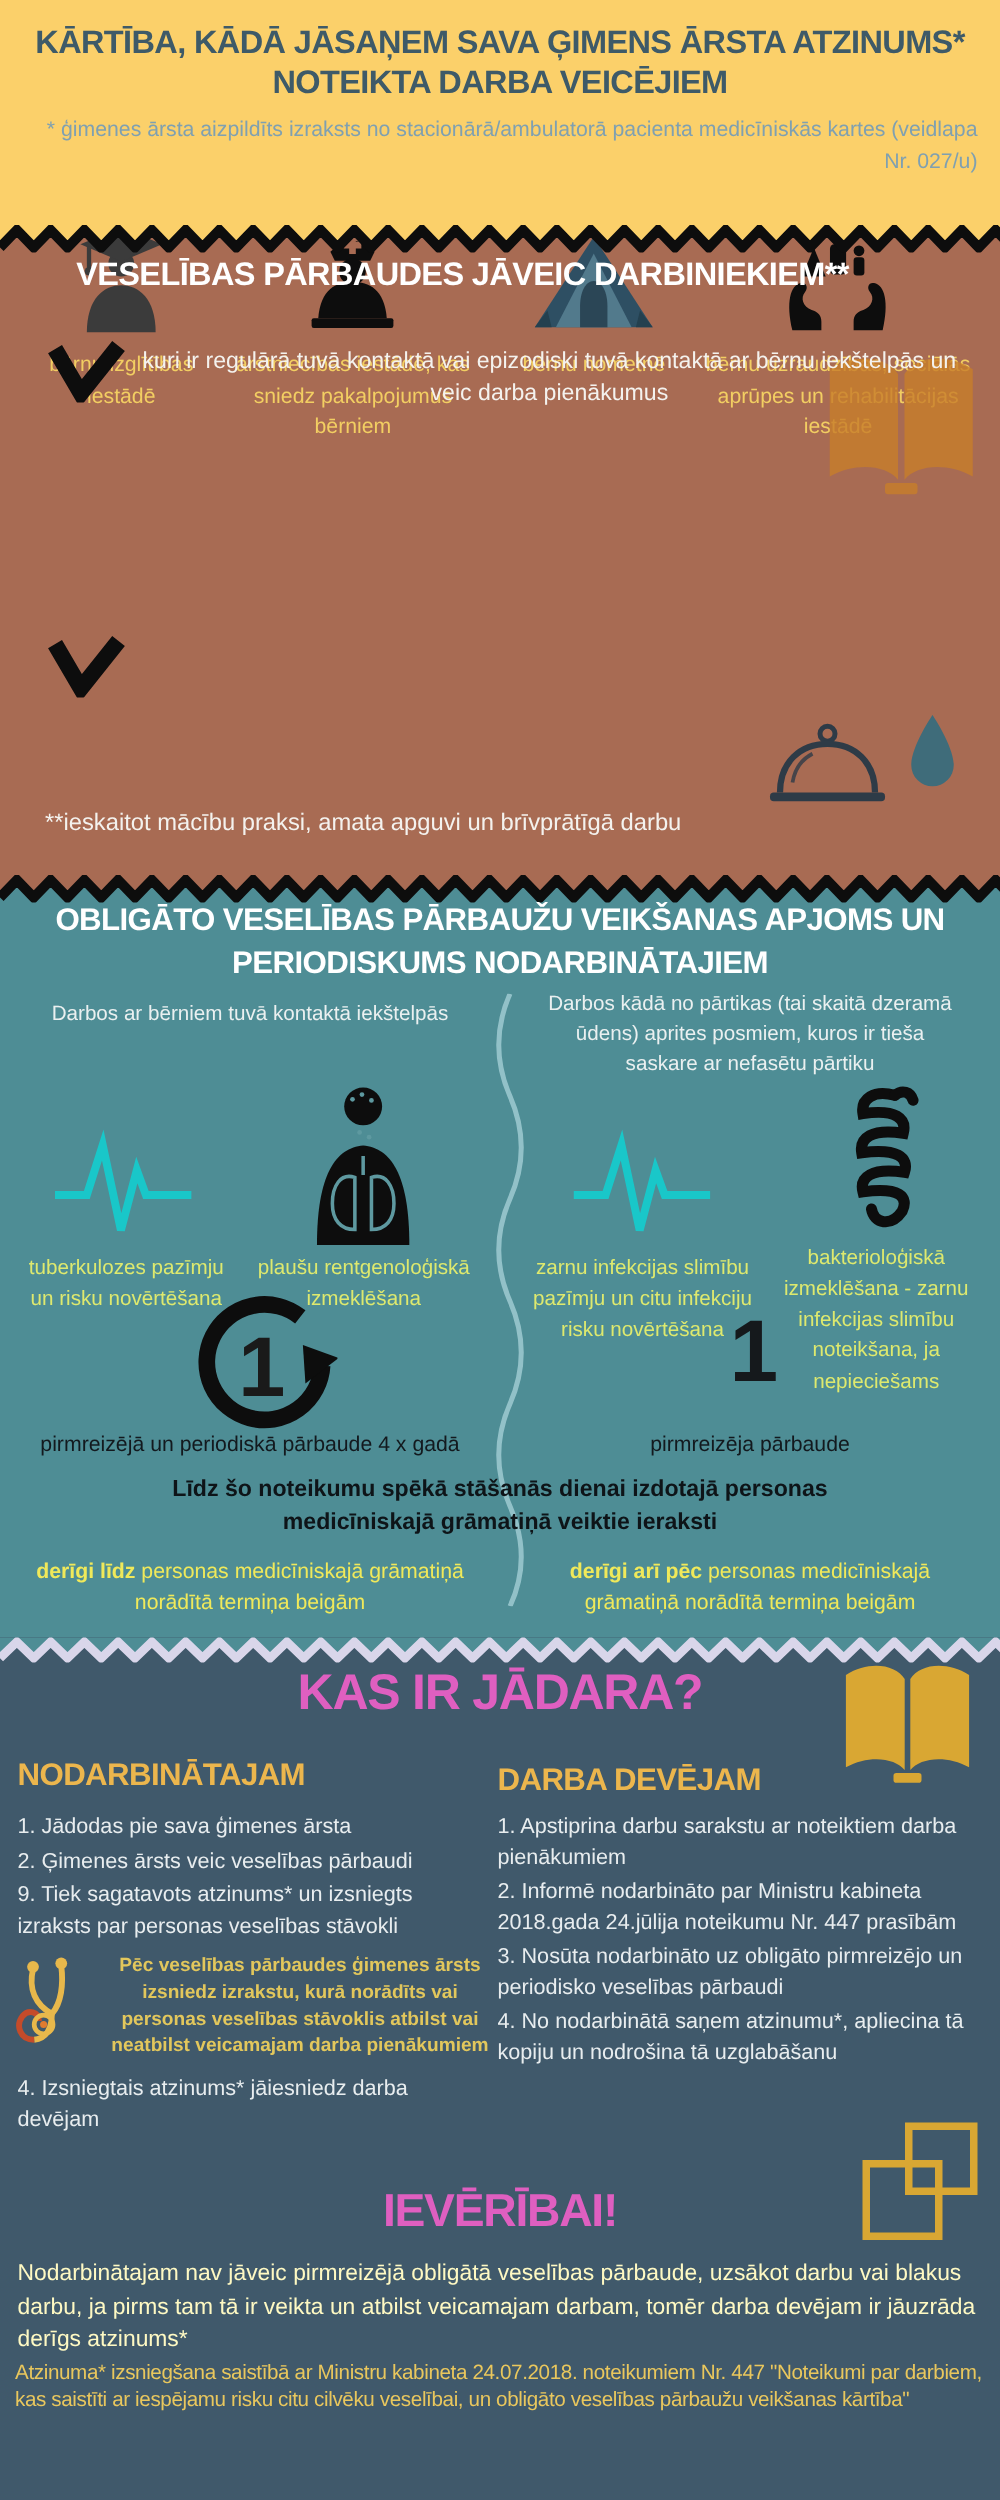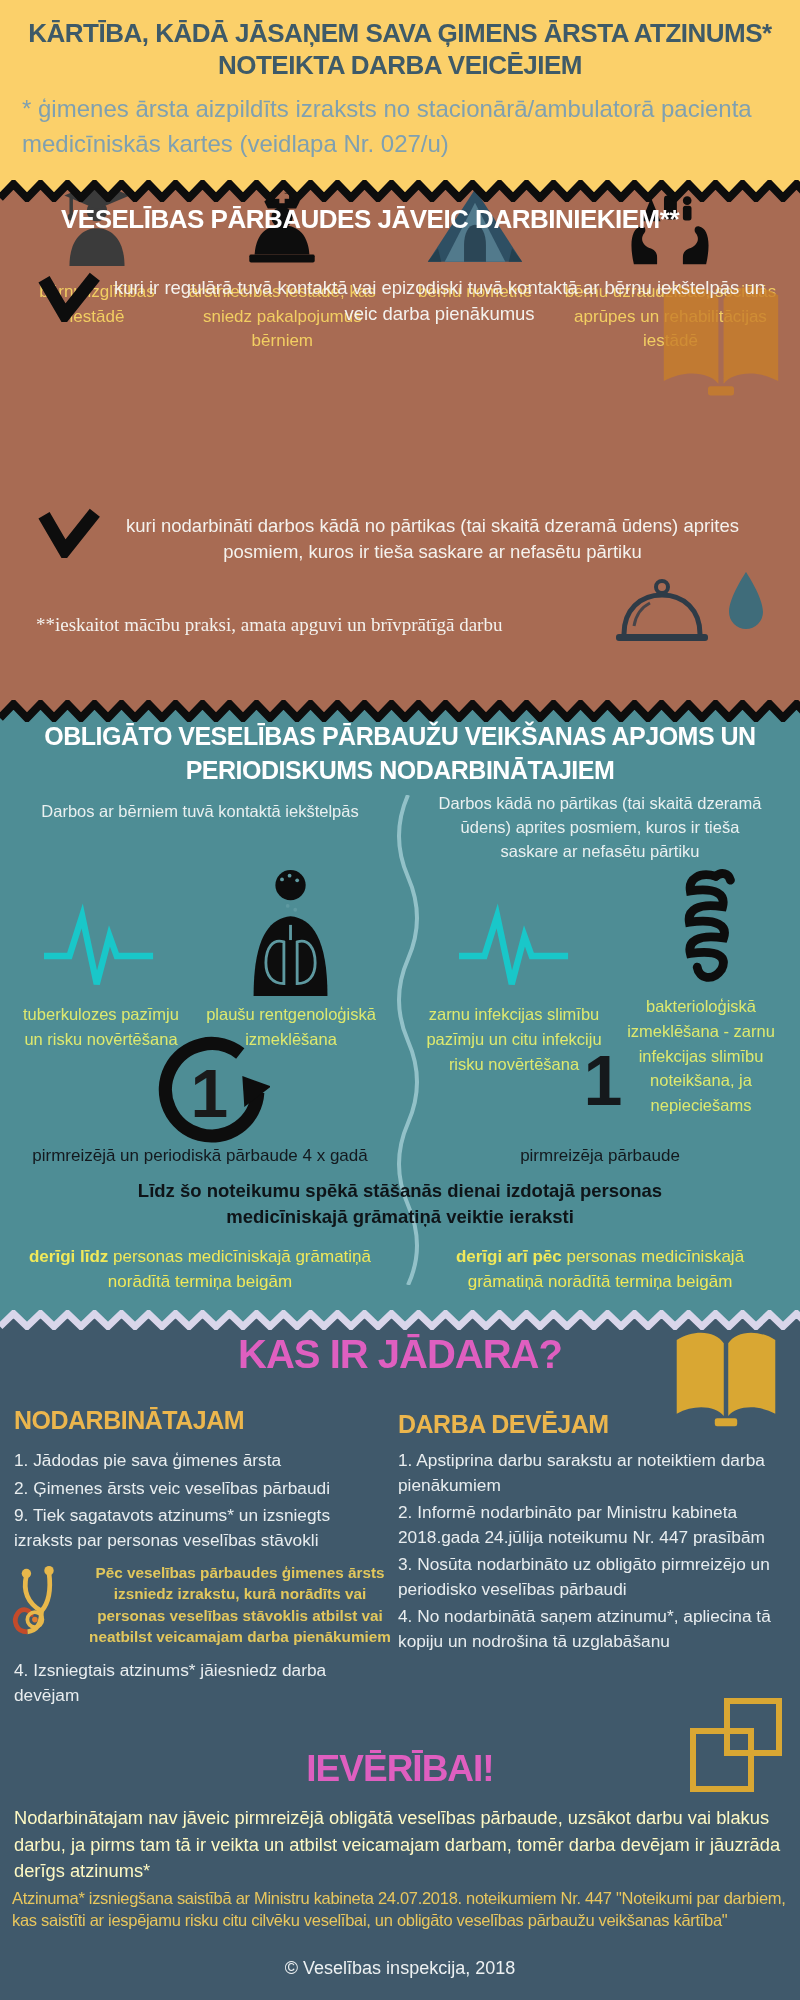--- a/index.html
+++ b/index.html
@@ -6,37 +6,37 @@
   .page{position:relative;width:800px;height:2000px;overflow:hidden;
         font-family:"Liberation Sans",sans-serif;margin:0 auto;background:#40596B;}
   .sec{position:absolute;left:0;width:800px;}
   .abs{position:absolute;}
   .ctr{text-align:center;}
   .zz{position:absolute;left:0;top:0;width:800px;line-height:0;}
   
   .s1{top:0;height:180px;background:#FBD06A;}
   .main-title{left:20px;top:18px;width:760px;font-size:26px;font-weight:700;
               letter-spacing:-.5px;color:#3E5A68;line-height:1.22;}
-  .sub-title{left:20px;top:92px;width:760px;font-size:24px;color:#7FA0B1;line-height:1.45;text-align:left;padding-left:2px;}
+  .sub-title{left:20px;top:92px;width:760px;font-size:17px;color:#7FA0B1;line-height:1.45;text-align:right;padding-left:2px;}
   
   .s2{top:180px;height:520px;background:#A86B53;}
   .s2-title{left:20px;top:24px;width:700px;font-size:26px;font-weight:700;letter-spacing:-.5px;color:#FFF;}
   .book-orange{right:14px;top:82px;width:130px;height:155px;opacity:.8;}
   .bullet-check1{left:38px;top:92px;width:62px;height:50px;}
   .bullet-text1{left:112px;top:95px;width:655px;font-size:18.5px;color:#F4F2EE;line-height:1.4;}
   .places{left:0;top:150px;width:800px;display:flex;justify-content:space-between;padding:0 22px;box-sizing:border-box;}
   .place{display:flex;flex-direction:column;align-items:center;}
   .place .ic{height:86px;display:flex;align-items:flex-end;justify-content:center;}
   .place .lbl{margin-top:14px;font-size:17px;color:#F2CE62;line-height:1.45;text-align:center;}
   .p1{width:150px;} .p2{width:210px;} .p3{width:165px;} .p4{width:215px;}
   .bullet-check2{left:38px;top:328px;width:62px;height:50px;}
   .bullet-text2{left:105px;top:333px;width:655px;font-size:18.5px;color:#F4F2EE;line-height:1.4;}
   .cloche{left:612px;top:398px;width:100px;height:75px;}
   .drop{left:726px;top:390px;width:40px;height:62px;}
-  .footnote{left:36px;top:434px;width:600px;font-size:19px;color:#F4F2EE;font-family:Liberation Serif, serif;}
+  .footnote{left:36px;top:468px;width:600px;font-size:19px;color:#F4F2EE;}
   
   .s3{top:700px;height:610px;background:#4E8D95;}
   .s3-title{left:40px;top:20px;width:720px;font-size:25px;font-weight:700;letter-spacing:-.5px;color:#FFF;line-height:1.35;}
   .wave{left:388px;top:95px;}
   .col-sub-l{left:40px;top:100px;width:320px;font-size:16.5px;color:#EAF0F0;line-height:1.45;}
   .col-sub-r{left:432px;top:92px;width:336px;font-size:16.5px;color:#EAF0F0;line-height:1.45;}
   .pulse1{left:40px;top:196px;width:118px;height:100px;}
   .lungs{left:246px;top:168px;width:90px;height:128px;}
   .pulse2{left:455px;top:196px;width:118px;height:100px;}
   .gut{left:662px;top:168px;width:88px;height:128px;}
@@ -159,21 +159,20 @@
             <path d="M92,98 C98,72 94,56 84,54 C79,53 77,58 80,62 C85,68 82,76 74,79 C68,81 65,84 65,90 L65,98 Z"></path>
           </svg>
         </div>
         <div class="lbl">bērnu uzraudzības, sociālās aprūpes un rehabilitācijas iestādē</div>
       </div>
     </div>
 
     <svg class="abs bullet-check2" viewBox="0 0 72 55">
       <polyline points="7,7 31,48 66,4" fill="none" stroke="#0d0d0d" stroke-width="15"></polyline>
     </svg>
-    <div class="abs bullet-text2 ctr">kuri nodarbināti darbos kādā no pārtikas (tai skaitā dzeramā ūdens) aprites posmiem, kuros ir tieša saskare ar nefasētu pārtiku</div>
 
     <svg class="abs cloche" viewBox="0 0 100 75">
       <circle cx="50" cy="9" r="6" fill="none" stroke="#2E3B47" stroke-width="4"></circle>
       <path d="M12,56 C12,32 28,17 50,17 C72,17 88,32 88,56" fill="none" stroke="#2E3B47" stroke-width="5"></path>
       <path d="M22,48 C24,36 30,29 38,25" fill="none" stroke="#2E3B47" stroke-width="3" opacity=".8"></path>
       <rect x="4" y="56" width="92" height="7" rx="3" fill="#2E3B47"></rect>
     </svg>
     <svg class="abs drop" viewBox="0 0 40 62">
       <path d="M20,2 C20,2 37,27 37,42 A17,17 0 1 1 3,42 C3,27 20,2 20,2 Z" fill="#3F6C7A"></path>
     </svg>
@@ -293,16 +292,15 @@
     </div>
 
     <div class="abs squares">
       <div class="sq sq2"></div>
       <div class="sq sq1"></div>
     </div>
 
     <div class="abs iev-title ctr">IEVĒRĪBAI!</div>
     <div class="abs notice">Nodarbinātajam nav jāveic pirmreizējā obligātā veselības pārbaude, uzsākot darbu vai blakus darbu, ja pirms tam tā ir veikta un atbilst veicamajam darbam, tomēr darba devējam ir jāuzrāda derīgs atzinums*</div>
     <div class="abs legal">Atzinuma* izsniegšana saistībā ar Ministru kabineta 24.07.2018. noteikumiem Nr. 447 "Noteikumi par darbiem, kas saistīti ar iespējamu risku citu cilvēku veselībai, un obligāto veselības pārbaužu veikšanas kārtība"</div>
-    <div class="abs copyright ctr">© Veselības inspekcija, 2018</div>
   </div>
 
 </div>
 
 </body></html>

